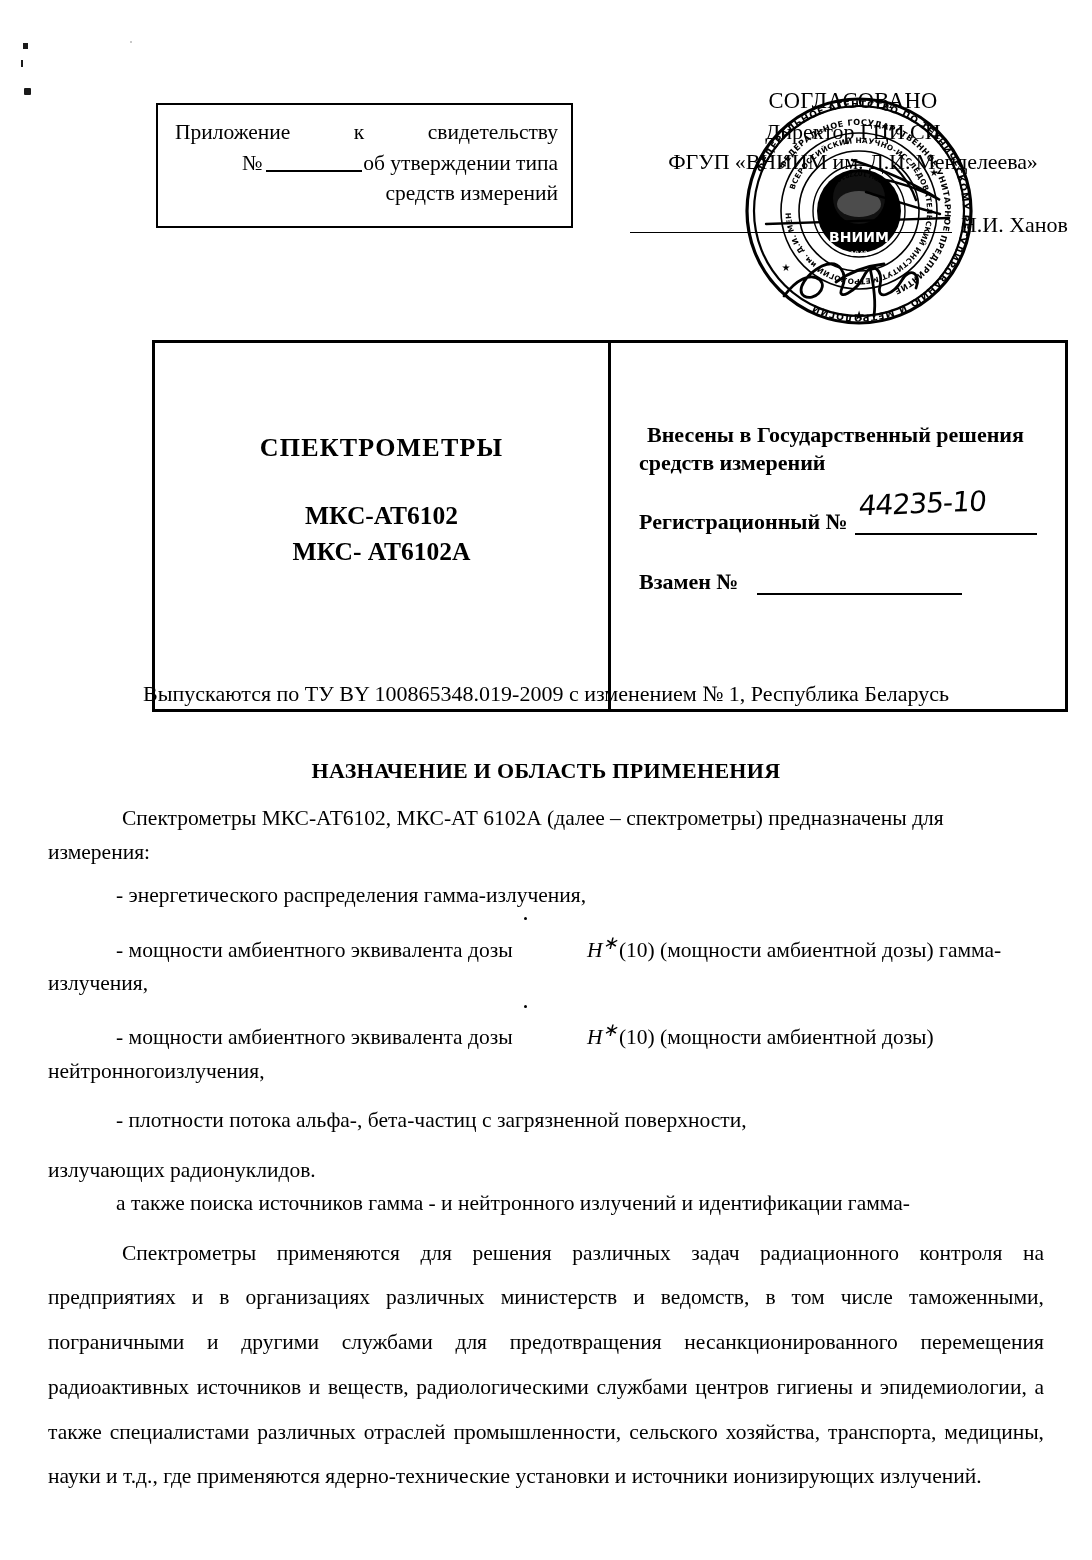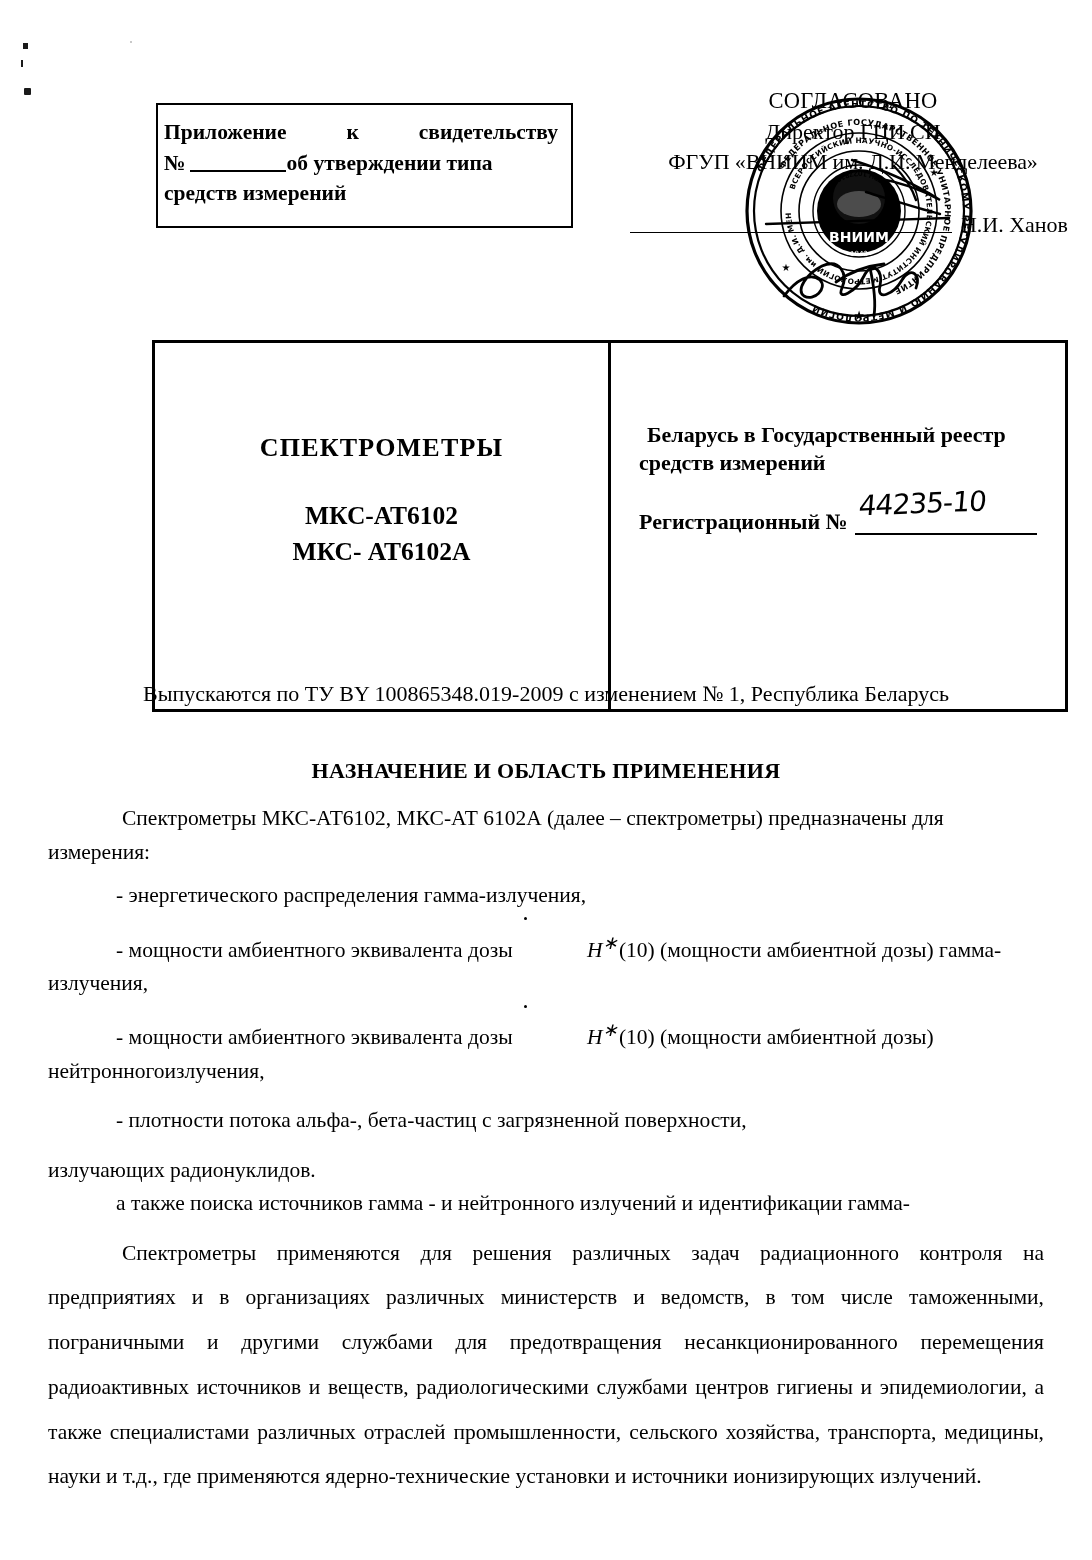--- a/index.html
+++ b/index.html
@@ -27,24 +27,25 @@
   #appendix-box {
     position: absolute;
     left: 156px;
     top: 103px;
     width: 417px;
     height: 125px;
     border: 2px solid #000;
     box-sizing: border-box;
   }
   #appendix-box .inner {
-    padding: 12px 13px 0 6px;
-    font-weight: bold;
+    padding: 12px 13px 0 17px;
+    font-weight: normal;
     font-size: 21.5px;
     line-height: 1.43;
+    text-align: right;
   }
   .justified-line {
     display: flex;
     justify-content: space-between;
   }
   .blank-underline {
     display: inline-block;
     border-bottom: 2px solid #000;
     width: 96px;
     margin: 0 1px -2px 4px;
@@ -346,31 +347,35 @@
   <div id="cell-left">
     <div id="device-title">СПЕКТРОМЕТРЫ</div>
     <div id="device-models">
       <div>МКС-АТ6102</div>
       <div>МКС- АТ6102А</div>
     </div>
   </div>
 
   <div id="cell-right">
     <div id="registry-head">
-      <div class="l1">Беларусь в Государственный реестр</div>
+      <div class="l1">Внесены в Государственный решения</div>
       <div>средств измерений</div>
     </div>
 
     <div class="reg-row" id="reg-number-row">
       <span>Регистрационный №</span>
       <span class="reg-fill" id="reg-number-fill">
         <span id="handwritten-reg">44235-10</span>
       </span>
     </div>
 
+    <div class="reg-row" id="replaced-row">
+      <span>Взамен №</span>
+      <span class="reg-fill" id="replaced-fill"></span>
+    </div>
   </div>
 </div>
 
 <div id="tu-line">Выпускаются по ТУ BY 100865348.019-2009 с изменением № 1, Республика Беларусь</div>
 
 <div id="section-heading">НАЗНАЧЕНИЕ И ОБЛАСТЬ ПРИМЕНЕНИЯ</div>
 
 <div id="body-text">
 
   <p class="para indent">Спектрометры МКС-АТ6102, МКС-АТ 6102А (далее – спектрометры) предназначены для</p>

